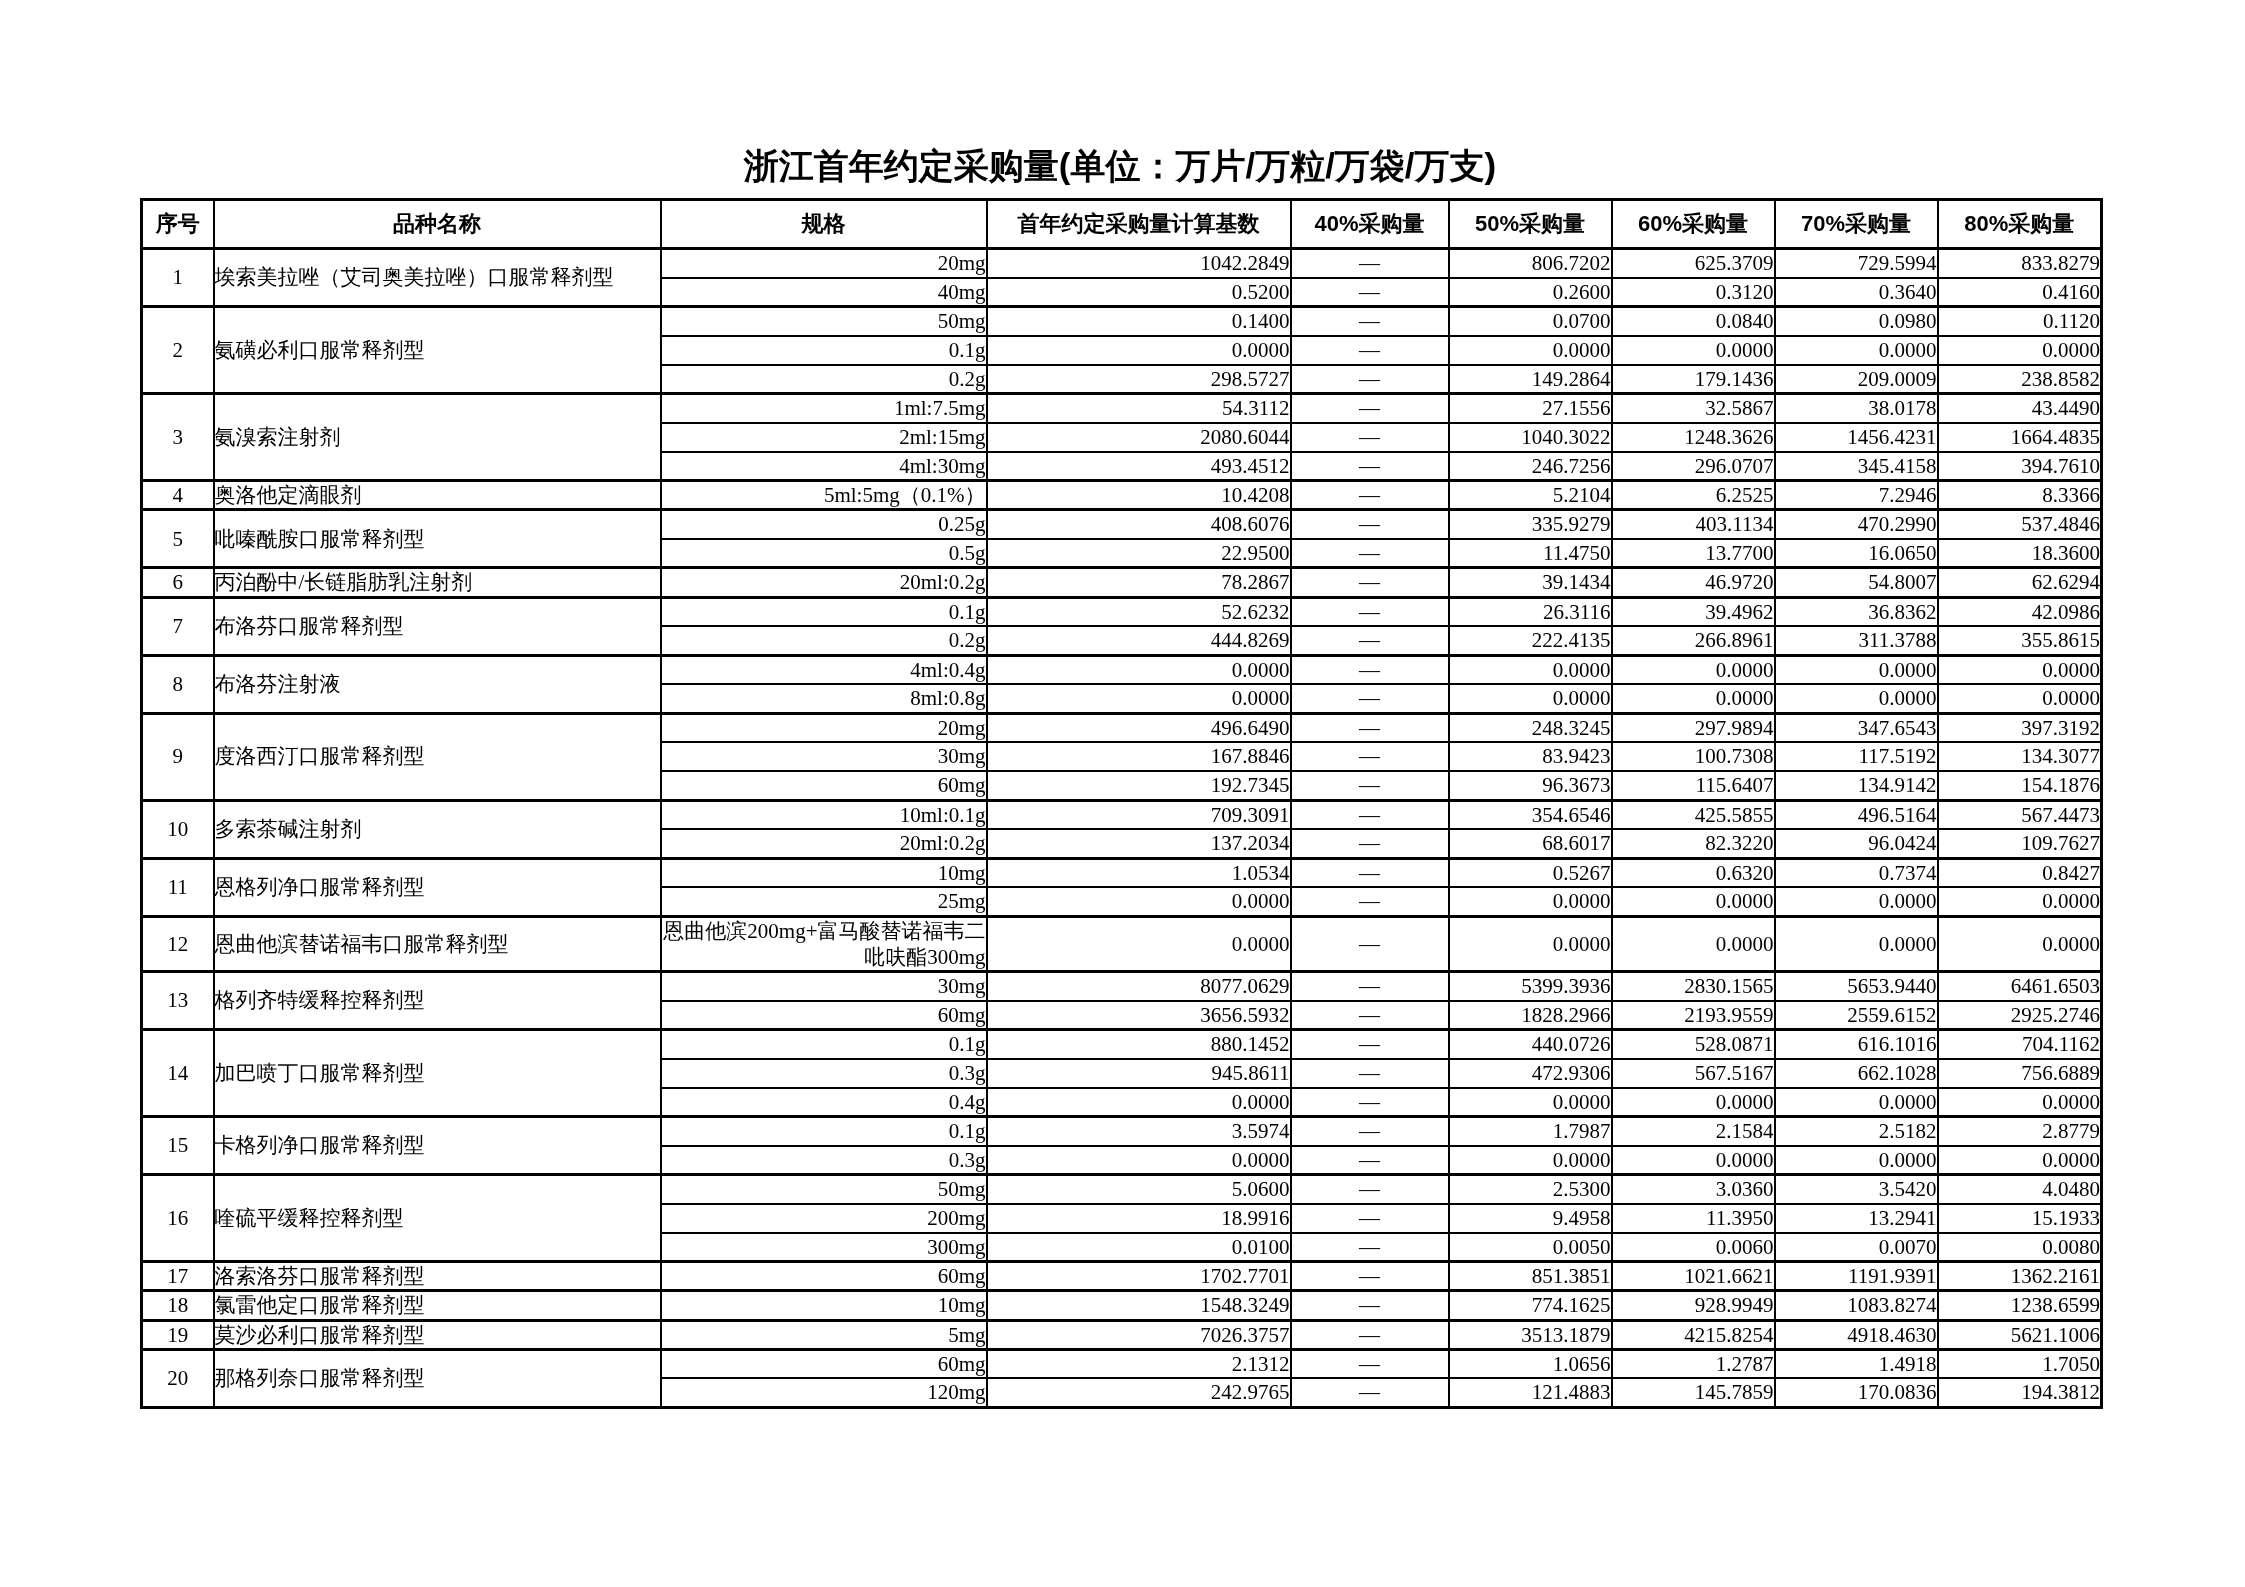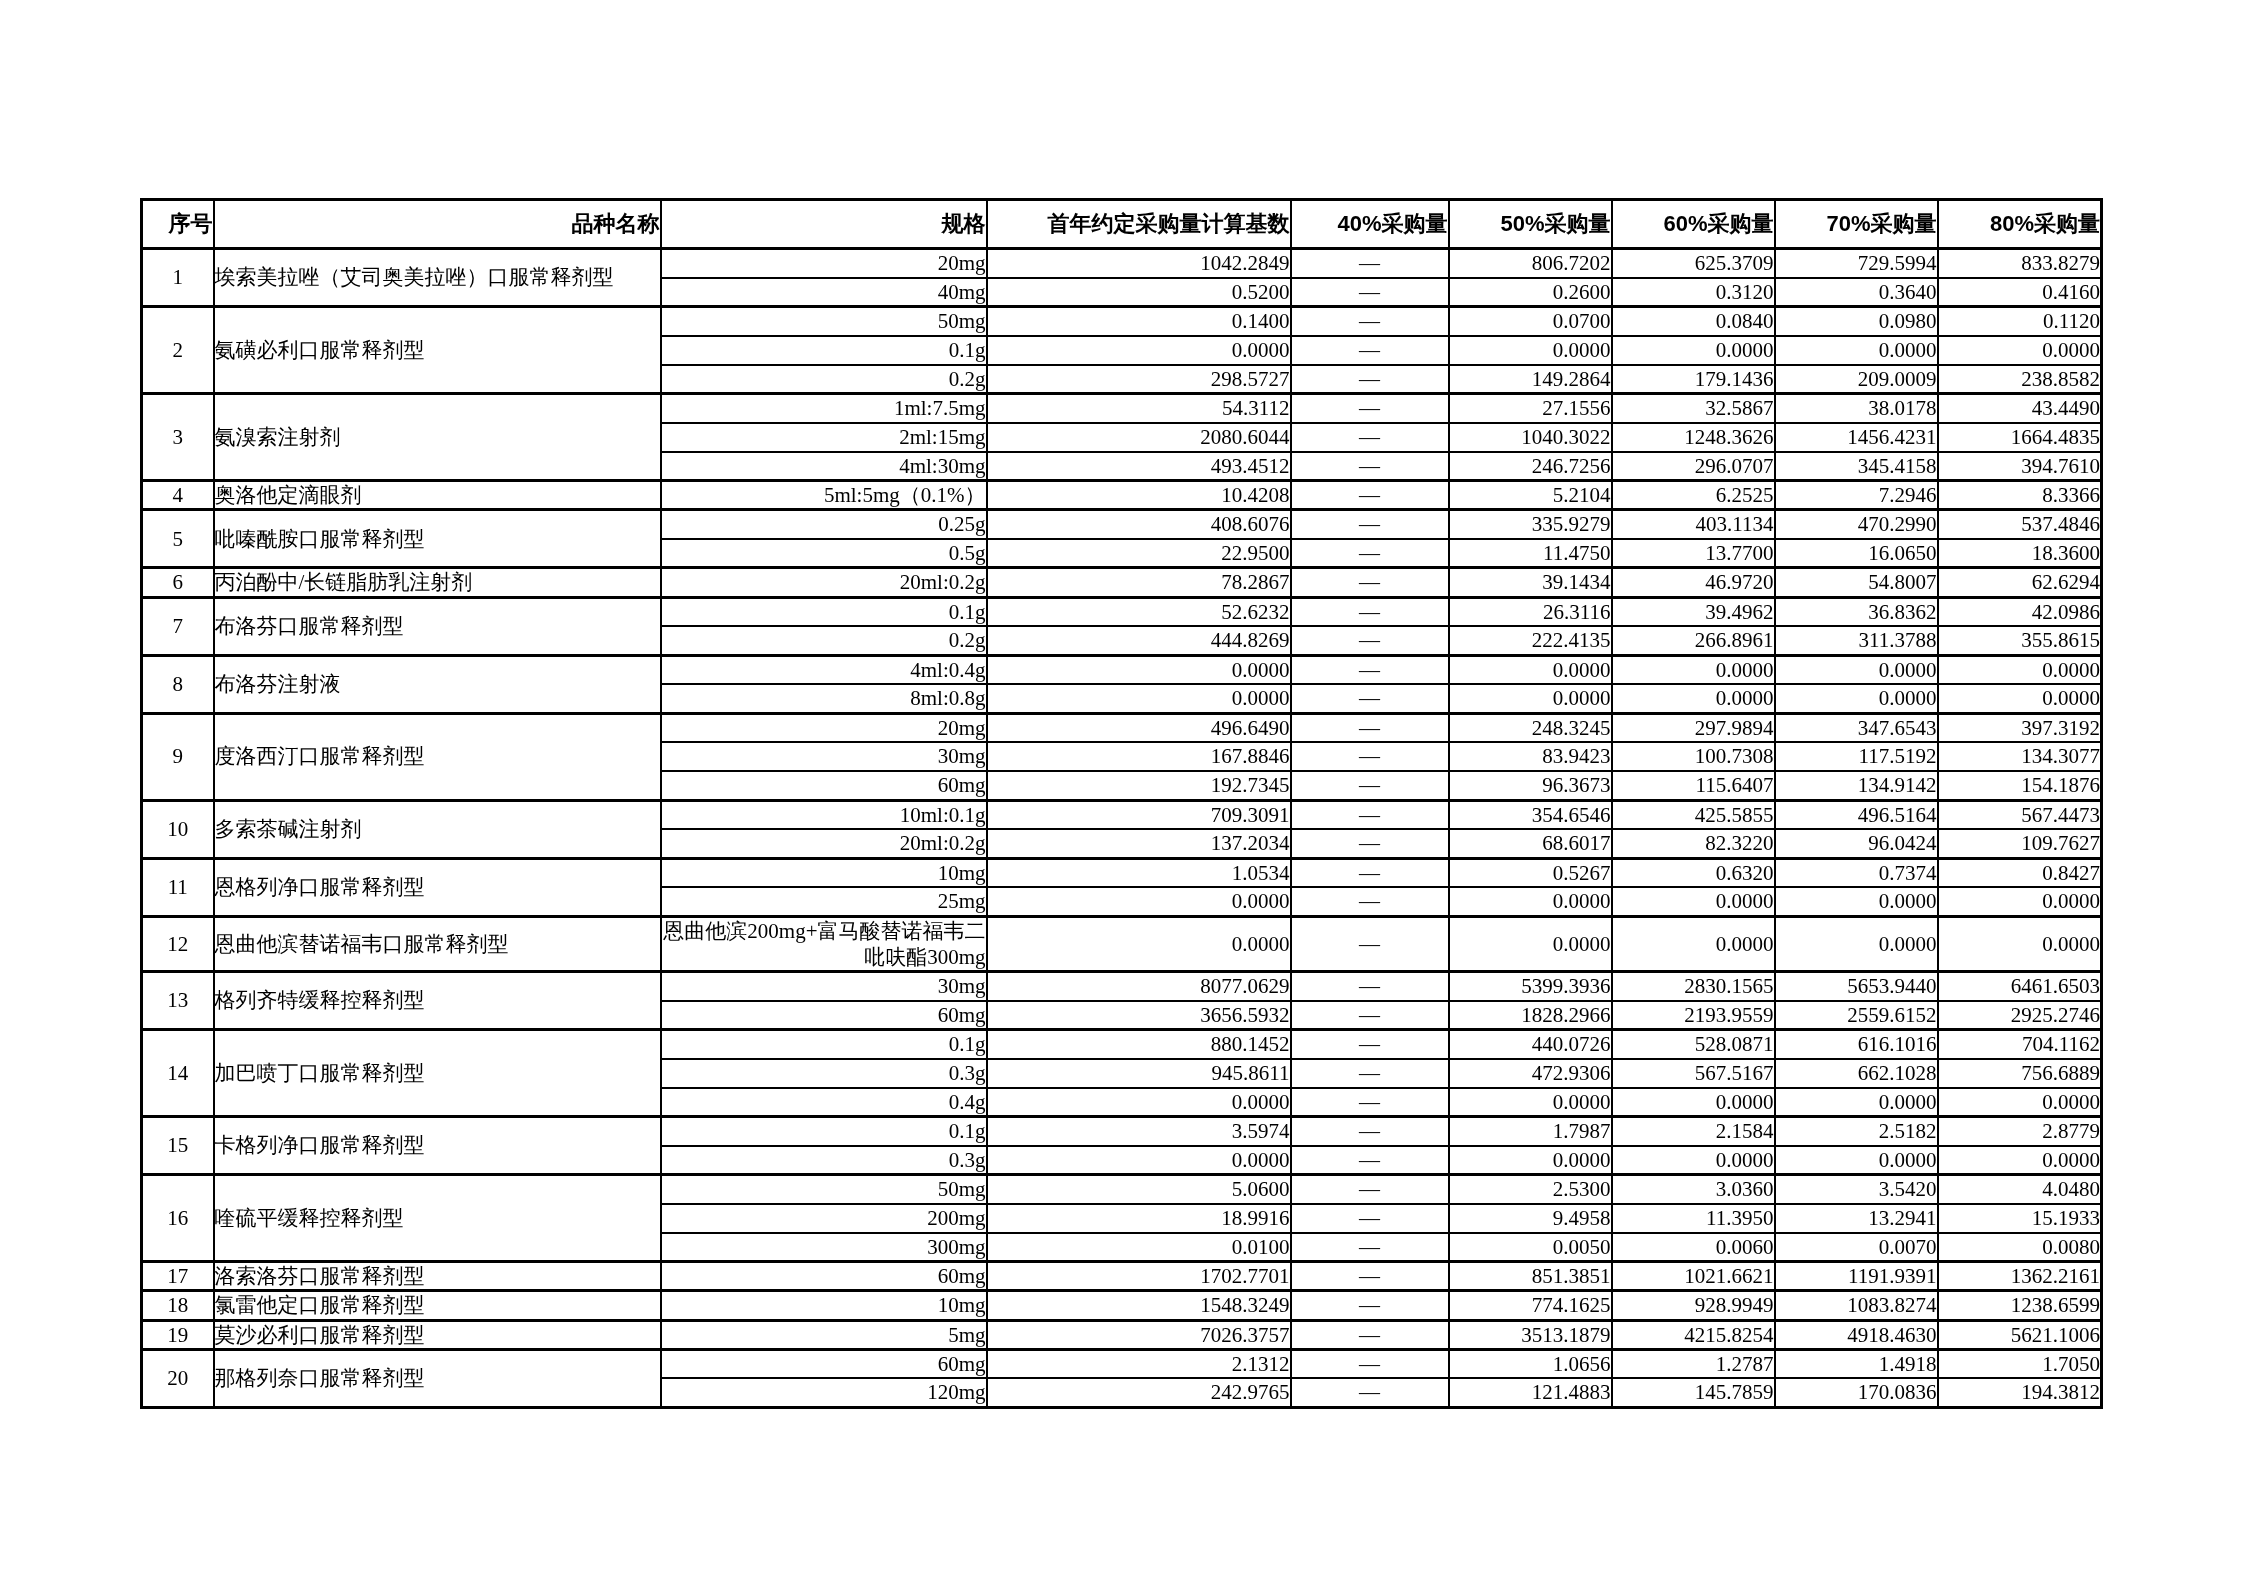--- a/index.html
+++ b/index.html
@@ -42,39 +42,40 @@
     padding: 0;
     overflow: hidden;
     vertical-align: middle;
     color: #000;
   }
   table.main thead tr { height: 49px; }
   table.main thead th {
     font-family: "Liberation Sans", "DejaVu Sans", sans-serif;
     font-weight: bold;
     font-size: 22px;
-    text-align: right;
+    text-align: center;
     border-bottom: 3px solid #000;
   }
   table.main tbody tr { height: 29px; }
   table.main tbody tr.group-start td { border-top: 3px solid #000; }
   table.main tbody td {
     font-family: "Liberation Serif", "DejaVu Serif", serif;
     font-size: 21px;
     line-height: 1.25;
   }
   td.ctr { text-align: center; }
   td.num { text-align: right; padding-right: 8px; font-size: 20px; }
   td.name-cell { text-align: left; }
   td.spec-cell { text-align: right; padding: 0 6px; }
 </style>
 </head>
 <body>
 
 <div class="page">
+  <h1 class="doc-title">浙江首年约定采购量(单位：万片/万粒/万袋/万支)</h1>
 
   <table class="main">
       <colgroup>
         <col style="width: 72px;">
         <col style="width: 447px;">
         <col style="width: 326px;">
         <col style="width: 304px;">
         <col style="width: 158px;">
         <col style="width: 163px;">
         <col style="width: 163px;">

